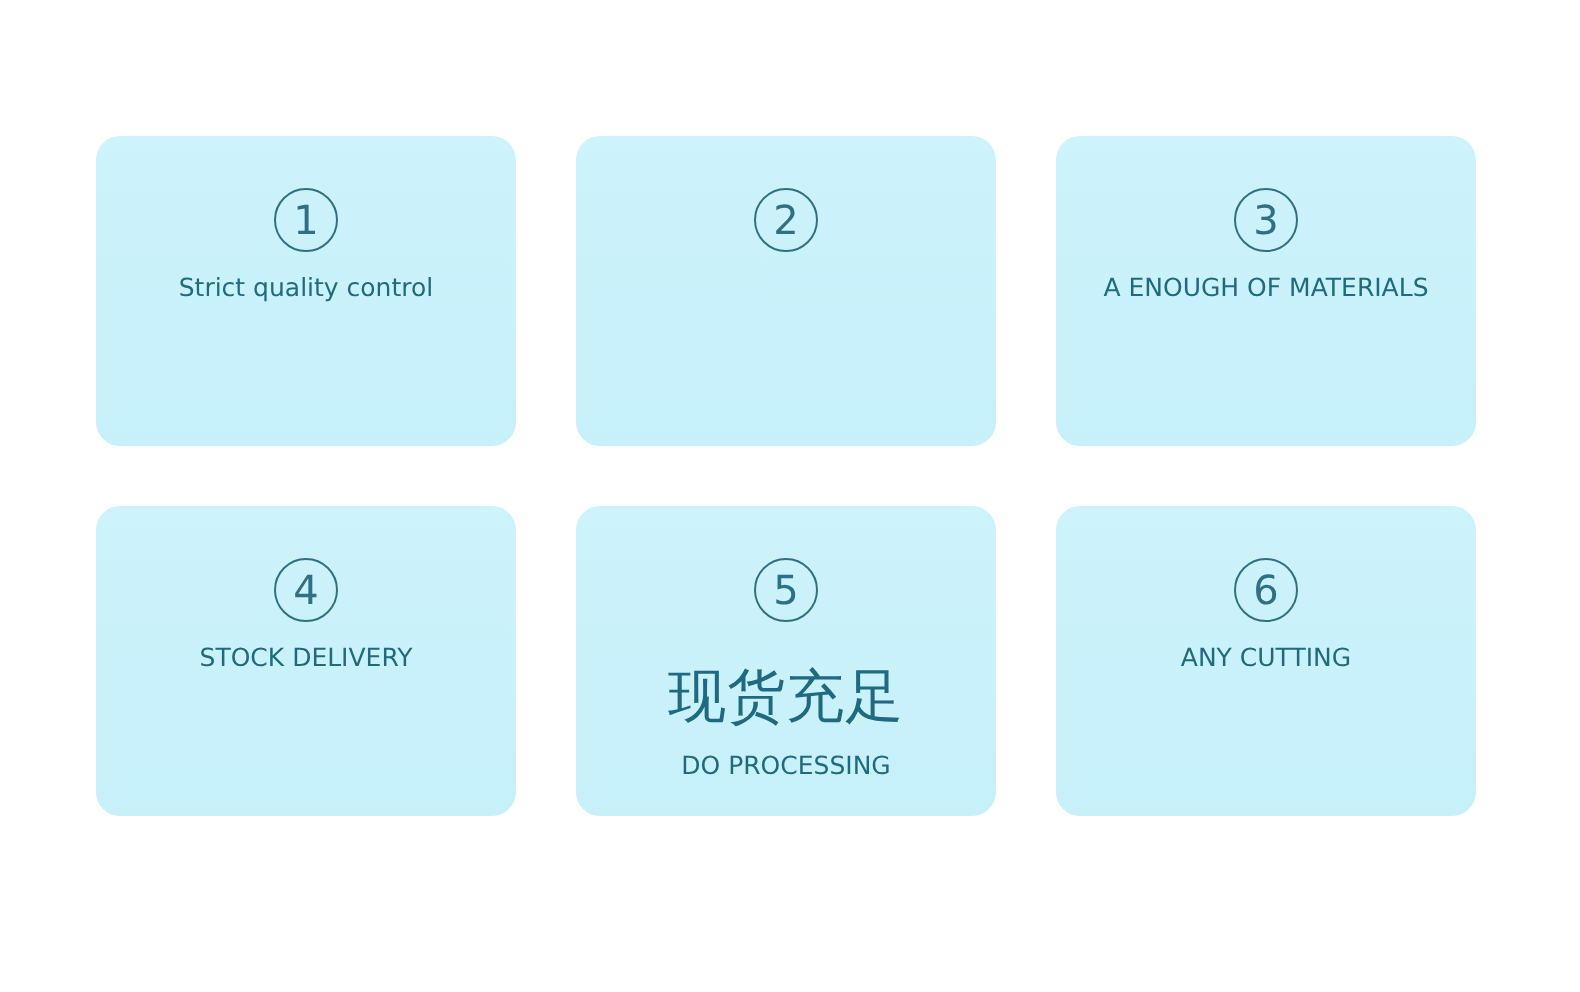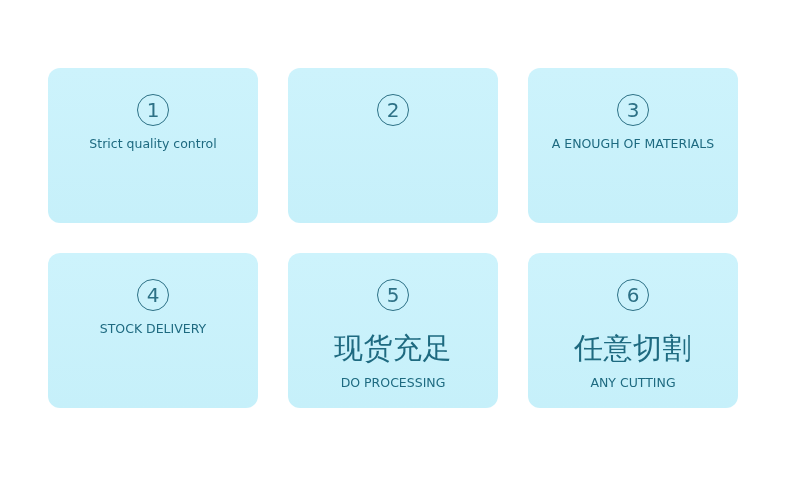--- a/index.html
+++ b/index.html
@@ -100,17 +100,16 @@
       <span>5</span>
     </div>
     <div class="card-title">现货充足</div>
     <div class="card-subtitle">DO PROCESSING</div>
   </div>
 
   <div class="card">
     <div class="num-circle">
       <span>6</span>
     </div>
-    <div class="card-title">任意切割</div>
     <div class="card-subtitle">ANY CUTTING</div>
   </div>
 
 </div>
 
 </body></html>

